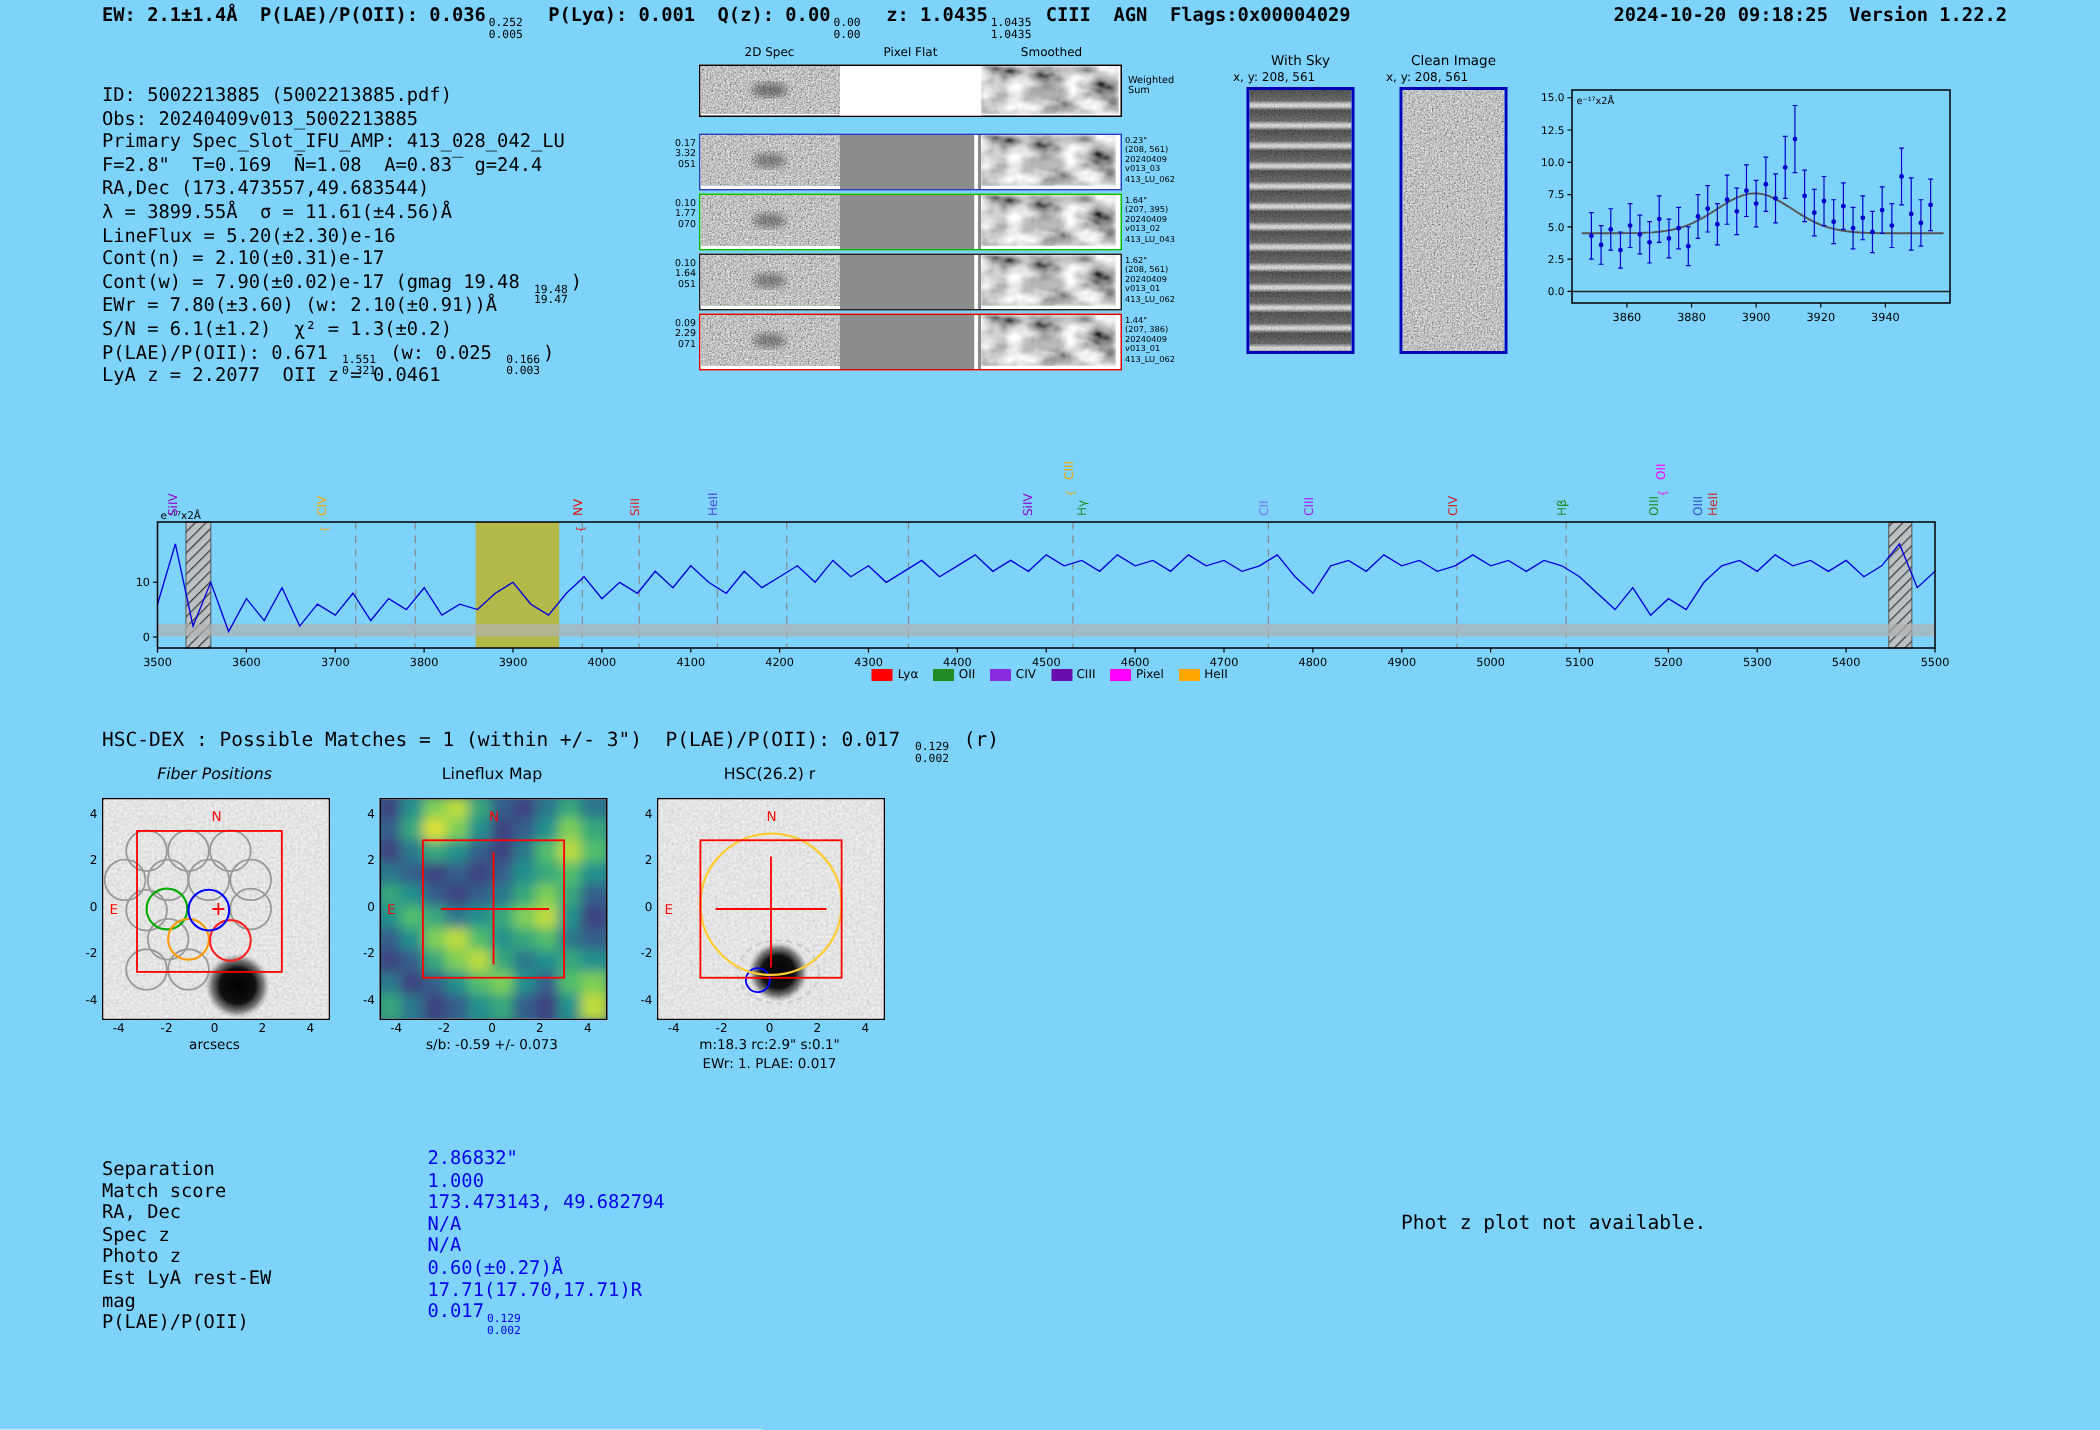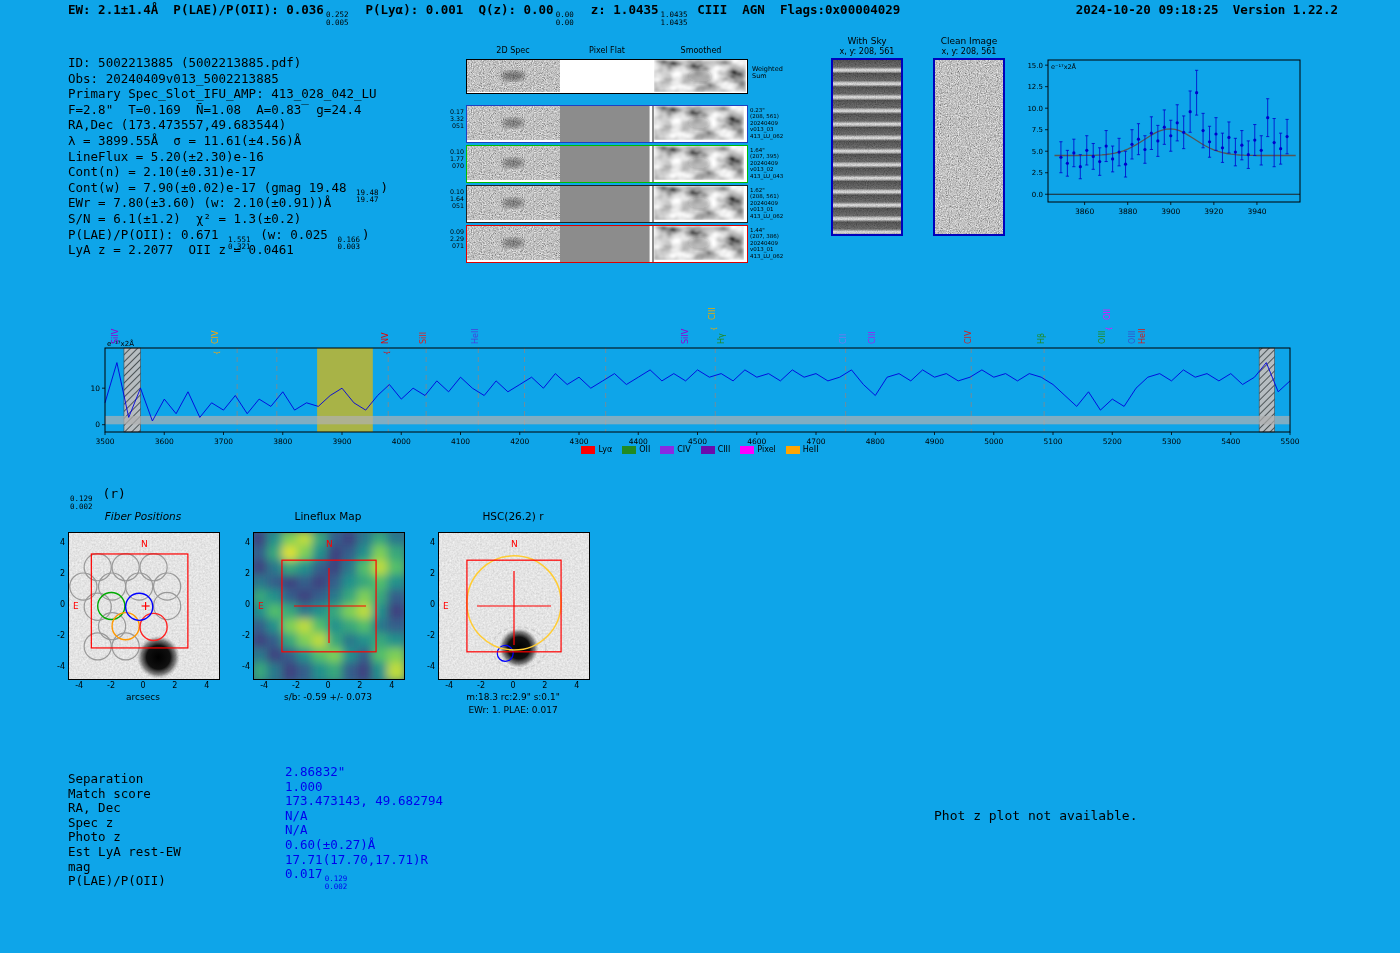--- a/index.html
+++ b/index.html
@@ -1,46 +1,46 @@
 <!DOCTYPE html>
 <html><head>
 <meta charset="utf-8">
 <style>
   html,body{margin:0;padding:0;background:#fff;}
-  #canvas{position:relative;width:1400px;height:953px;background:#0ea5e9;overflow:hidden;
+  #canvas{position:relative;width:1400px;height:953px;background:#7dd3fc;overflow:hidden;
           font-family:"DejaVu Sans Mono",monospace;color:#000;}
   .seg{white-space:pre;}
   .stack{display:inline-flex;flex-direction:column;vertical-align:-3px;font-size:7.5px;
          line-height:7.5px;font-weight:normal;margin:0 2px;text-align:left;}
   #header-left{position:absolute;left:68px;top:2px;font-weight:bold;font-size:12.5px;}
   #header-right{position:absolute;right:62px;top:2px;font-weight:bold;font-size:12.5px;white-space:pre;}
   #header-right .ver{margin-left:14px;text-align:right;}
   #info-block{position:absolute;left:68px;top:21px;font-size:12.5px;margin-top:34px;}
   .iline{display:block;line-height:15.6px;height:15.6px;white-space:pre;}
   
-  #cutouts{position:absolute;left:447px;top:30px;width:364px;height:224px;margin-top:16px;}
+  #cutouts{position:absolute;left:447px;top:30px;width:364px;height:224px;}
   .cut-head{position:absolute;top:0;width:94px;text-align:center;font-family:"DejaVu Sans",sans-serif;font-size:8px;}
   #ch0{left:19px;} #ch1{left:113px;} #ch2{left:207px;}
   #top-cut{position:absolute;left:19px;top:13px;width:282px;height:35px;border:1.5px solid #000;
            box-sizing:border-box;display:flex;background:#fff;}
   #weighted-sum{position:absolute;left:305px;top:20px;width:46px;font-family:"DejaVu Sans",sans-serif;
                 font-size:6.5px;line-height:7px;}
   #cut-rows{position:absolute;left:19px;top:59px;width:282px;}
   .cutrow{position:relative;width:282px;height:38px;border:1.8px solid #000;box-sizing:border-box;
           display:flex;margin-bottom:2px;background:#fff;}
   .cutrow svg{display:block;}
   .cell2{width:94px;height:100%;
          background:linear-gradient(90deg,#8c8c8c 0,#8c8c8c 95%,#ffffff 95.5%,#ffffff 97.5%,#8c8c8c 98%);}
   .rowlab{position:absolute;left:-22px;top:2px;width:19px;text-align:right;font-size:6.3px;line-height:7px;
           font-family:"DejaVu Sans",sans-serif;}
   .rowann{position:absolute;left:283px;top:1px;width:60px;font-size:5.5px;line-height:6.4px;
           font-family:"DejaVu Sans",sans-serif;}
   
   .skytitle{position:absolute;width:90px;text-align:center;font-family:"DejaVu Sans",sans-serif;font-size:9px;}
-  .skysub{position:absolute;width:90px;text-align:center;font-family:"DejaVu Sans",sans-serif;font-size:8px;}
+  .skysub{position:absolute;width:90px;font-family:"DejaVu Sans",sans-serif;font-size:8px;}
   .skybox{position:absolute;width:72px;height:178px;border:2px solid #0000bb;box-sizing:border-box;overflow:hidden;}
   #withsky-stripes{position:absolute;left:0;top:0;right:0;bottom:0;
      background:repeating-linear-gradient(180deg,#161616 0px,#3a3a3a 7px,#d8d8d8 9.5px,#d8d8d8 11px,#161616 13.5px);}
   .noise-overlay{position:absolute;left:0;top:0;width:100%;height:100%;opacity:.35;}
   .noise-full{position:absolute;left:0;top:0;width:100%;height:100%;}
   
   #inset-plot{position:absolute;left:1005px;top:50px;width:305px;height:175px;}
   #main-plot{position:absolute;left:90px;top:282px;width:1220px;height:190px;}
   #main-legend{position:absolute;left:90px;top:445px;width:1220px;display:flex;justify-content:center;
                gap:10px;font-family:"DejaVu Sans",sans-serif;font-size:8px;align-items:center;z-index:3;}
@@ -557,21 +557,21 @@
       <span class="litem">
         <span class="lsw" style="background: rgb(255, 0, 255);"></span>
         <span>Pixel</span>
       </span>
       <span class="litem">
         <span class="lsw" style="background: rgb(255, 165, 0);"></span>
         <span>HeII</span>
       </span>
     </div>
 
-  <div id="hsc-header"><span class="stack">
+  <div id="hsc-header"><span class="seg">HSC-DEX : Possible Matches = 1 (within +/- 3")  P(LAE)/P(OII): 0.017 </span><span class="stack">
         <span>0.129</span>
         <span>0.002</span>
       </span><span class="seg"> (r)</span></div>
 
   <div class="ptitle" id="pt1">Fiber Positions</div>
   <div class="ptitle" id="pt2">Lineflux Map</div>
   <div class="ptitle" id="pt3">HSC(26.2) r</div>
   <svg class="panel-svg" id="svg-fiber">
       <rect width="150" height="146" filter="url(#fNoiseLight)"></rect>
       <circle cx="89.36170212765958" cy="124.25531914893617" r="21.542553191489365" fill="url(#blobGrad)"></circle>

